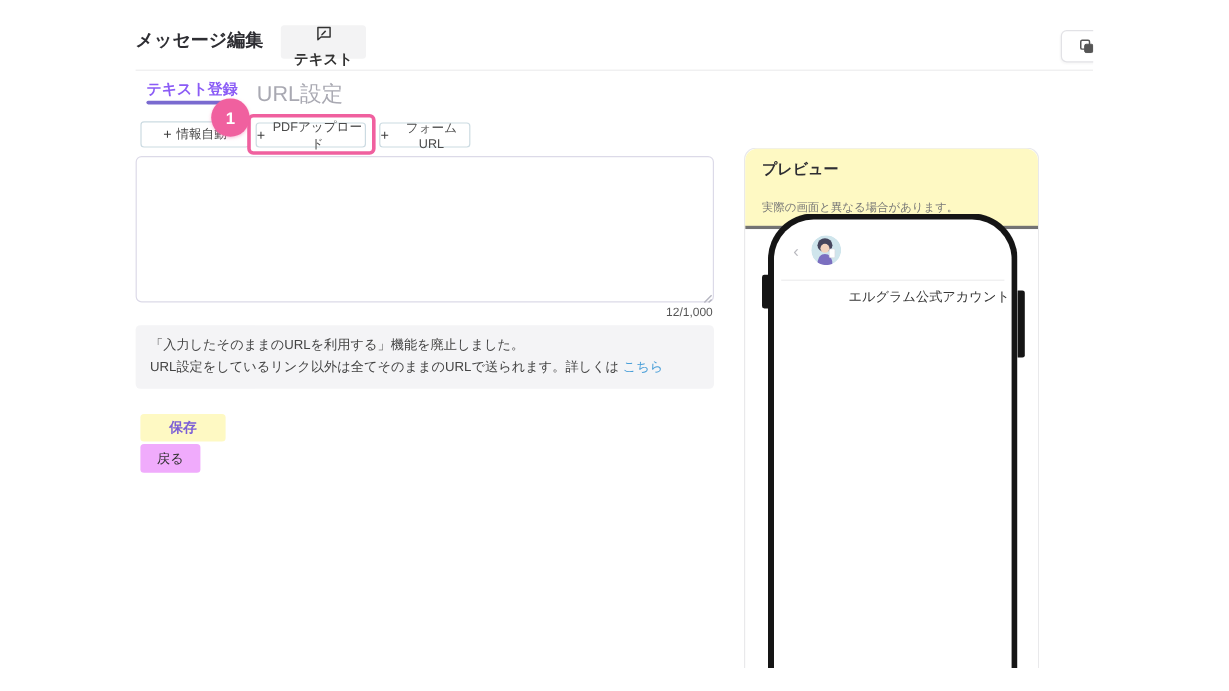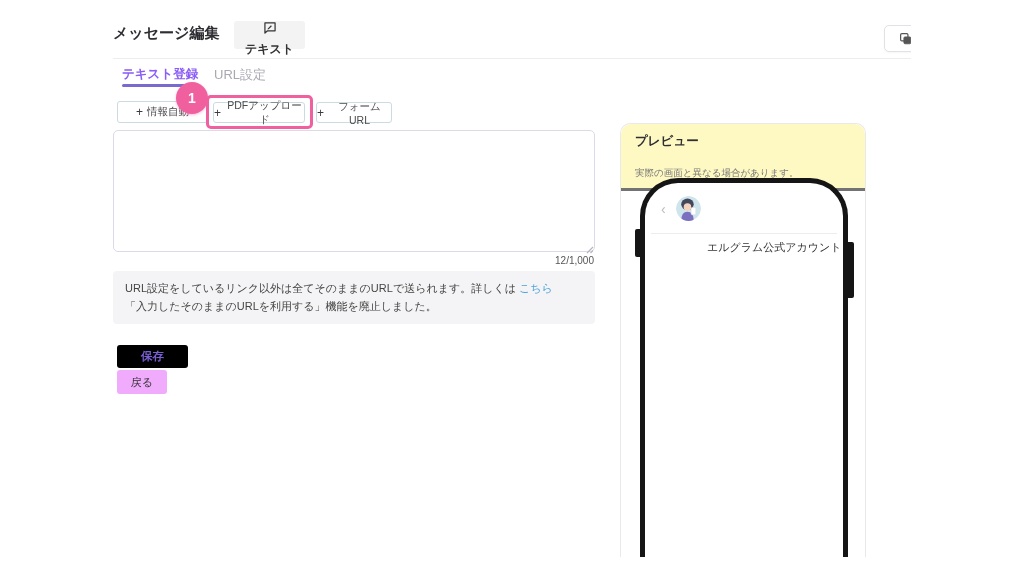--- a/index.html
+++ b/index.html
@@ -14,21 +14,21 @@
     border-radius:3px; display:flex; align-items:center; gap:6px;flex-direction:column; }
   .type-badge .lbl { font-size:12px; font-weight:bold; color:#333; }
   .hdr-divider { position:absolute; left:113px; top:58px; width:798px; height:1px; background:#ededee; }
   .copy-btn { position:absolute; left:884px; top:25px; width:70px; height:27px; background:#fff;
     border:1px solid #e2e2e6; border-radius:5px; display:flex; align-items:center; padding-left:14px;
     box-shadow:0 1px 2px rgba(0,0,0,.04); }
 
   
   .tab-active { position:absolute; left:122px; top:66px; font-size:12.5px; font-weight:bold; color:#8b5cf6; cursor:pointer; }
   .tab-active-underline { position:absolute; left:122px; top:84px; width:72px; height:2.5px; background:#7a6ad0; border-radius:2px; }
-  .tab-inactive { position:absolute; left:214px; top:66px; font-size:13px; color:#a9a9b2; cursor:pointer; }
+  .tab-inactive { position:absolute; left:214px; top:66px; font-size:18px; color:#a9a9b2; cursor:pointer; }
 
   
   .tb-btn { position:absolute; top:101px; height:22px; background:#fff; border:1px solid #ccdbe2;
     border-radius:3px; font-size:10.5px; color:#4a4a4a; display:flex; align-items:center; justify-content:center; cursor:pointer; }
   .tb-btn .plus { margin-right:4px; font-size:12px; color:#3c3c3c; }
   #tb-btn-0 { left:117px; width:91px; }
   #tb-btn-1 { left:213px; top:102px; width:92px; height:21px; z-index:4; }
   #tb-btn-2 { left:316px; top:102px; width:76px; height:21px; }
   .hl-rect { position:absolute; left:206px; top:95px; width:107px; height:34px; border:3px solid #f0609f;
     border-radius:5px; z-index:5; pointer-events:none; }
@@ -41,21 +41,21 @@
     border-radius:5px; background:#fff; resize:none; outline:none; font-family:inherit; font-size:12px; padding:8px; }
   .resize-handle { position:absolute; left:584px; top:240px; width:10px; height:10px; pointer-events:none; }
   .char-counter { position:absolute; left:112px; top:255px; width:482px; text-align:right; font-size:10px; color:#555; }
 
   
   .notice { position:absolute; left:113px; top:271px; width:482px; padding:8px 12px 9px; background:#f4f4f6;
     border-radius:4px; font-size:11px; color:#444; line-height:1.65; }
   .notice a { color:#4a9fd8; text-decoration:none; cursor:pointer; }
 
   
-  .save-btn { position:absolute; left:117px; top:345px; width:71px; height:23px; background:#000000; color:#7b5ed6;
+  .save-btn { position:absolute; left:117px; top:345px; width:71px; height:23px; background:#fef9c3; color:#7b5ed6;
     border:none; border-radius:3px; font-size:11.5px; font-weight:bold; font-family:inherit; cursor:pointer; }
   .back-btn { position:absolute; left:117px; top:370px; width:50px; height:24px; background:#f0abfc; color:#333;
     border:none; border-radius:3px; font-size:11px; font-family:inherit; cursor:pointer; }
 
   
   .preview-panel { position:absolute; left:620px; top:123px; width:246px; height:434px; background:#fff;
     border:1px solid #e9e9eb; border-bottom:none; border-radius:10px 10px 0 0; }
   .preview-header { padding:9px 14px 8px; background:#fef9c3; border-bottom:3px solid #737373; border-radius:10px 10px 0 0; }
   .preview-title { font-size:12.5px; font-weight:bold; color:#2e2e33; }
   .preview-sub { font-size:9.5px; color:#777; margin-top:17px; }
@@ -117,25 +117,25 @@
 
     <textarea class="msg-textarea" value="" style=""></textarea>
     <span class="resize-handle">
       <svg width="10" height="10" viewBox="0 0 10 10">
         <path d="M9 3 L3 9 M9 6.5 L6.5 9" stroke="#b5b5c0" stroke-width="1.2"></path>
       </svg>
     </span>
     <div class="char-counter">12/1,000</div>
 
     <div class="notice">
+      <div>「入力したそのままのURLを利用する」機能を廃止しました。</div>
       <div>
         <span>URL設定をしているリンク以外は全てそのままのURLで送られます。詳しくは</span>
         <a>こちら</a>
       </div>
-      <div>「入力したそのままのURLを利用する」機能を廃止しました。</div>
     </div>
 
     <button class="save-btn">保存</button>
     <button class="back-btn">戻る</button>
 
     <div class="preview-panel">
       <div class="preview-header">
         <div class="preview-title">プレビュー</div>
         <div class="preview-sub">実際の画面と異なる場合があります。</div>
       </div>

